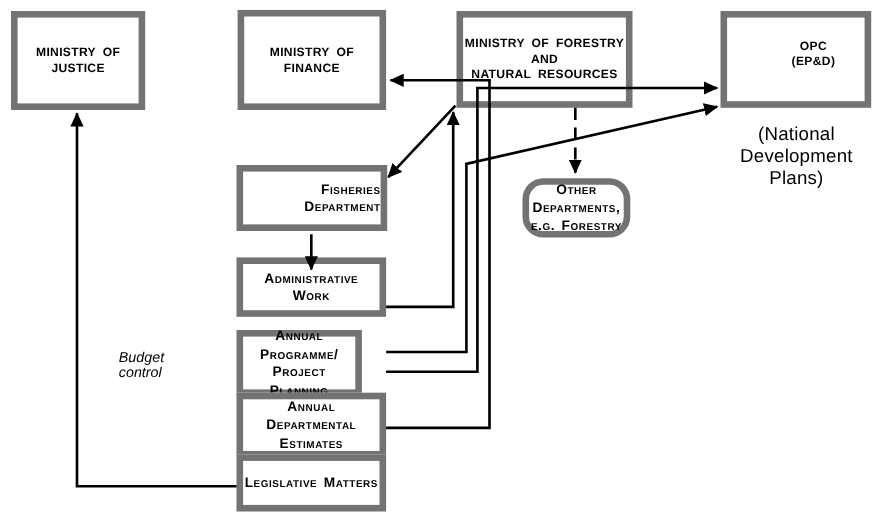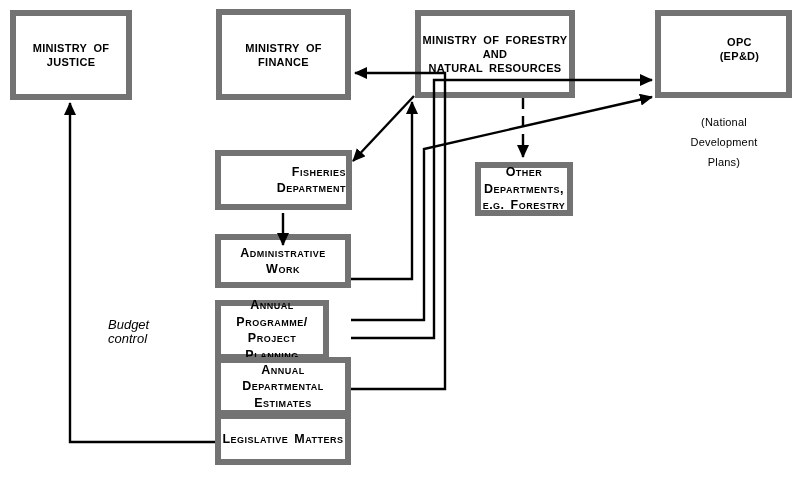--- a/index.html
+++ b/index.html
@@ -17,21 +17,21 @@
   .ministry .lbl{
     font-weight:bold;font-size:11px;line-height:14px;
     letter-spacing:.3px;word-spacing:3px;
   }
   .box.topalign{align-items:flex-start;}
   .smallcaps .lbl{
     font-variant:small-caps;font-weight:700;font-size:12.5px;line-height:16.5px;
     letter-spacing:.5px;word-spacing:2px;
   }
   .note{
-    position:absolute;text-align:center;font-size:11px;line-height:20px;
+    position:absolute;text-align:center;font-size:17px;line-height:20px;
     white-space:pre-line;letter-spacing:.2px;
   }
   .budget{
     position:absolute;text-align:left;font-style:italic;font-size:13px;
     line-height:14px;white-space:pre-line;
   }
   #connectors{position:absolute;left:0;top:0;}
 </style>
 </head>
 <body>
@@ -56,21 +56,21 @@
 
   <div class="box ministry topalign" style="left:655px;top:10px;width:137px;height:88px;padding-top:19px;padding-left:32px;">
     <span class="lbl">OPC
 (EP&amp;D)</span>
   </div>
 
   <div class="box smallcaps" style="left:215px;top:150px;width:137px;height:60px;text-align:right;">
     <span class="lbl">Fisheries Department</span>
   </div>
 
-  <div class="box smallcaps" style="left:475px;top:162px;width:98px;height:54px;">
+  <div class="box smallcaps" style="left:475px;top:162px;width:98px;height:54px;border-radius:19px;">
     <span class="lbl">Other
 Departments,
 e.g. Forestry</span>
   </div>
 
   <div class="box smallcaps" style="left:215px;top:234px;width:136px;height:54px;">
     <span class="lbl">Administrative Work</span>
   </div>
 
   <div class="box smallcaps" style="left:215px;top:300px;width:114px;height:60px;">

